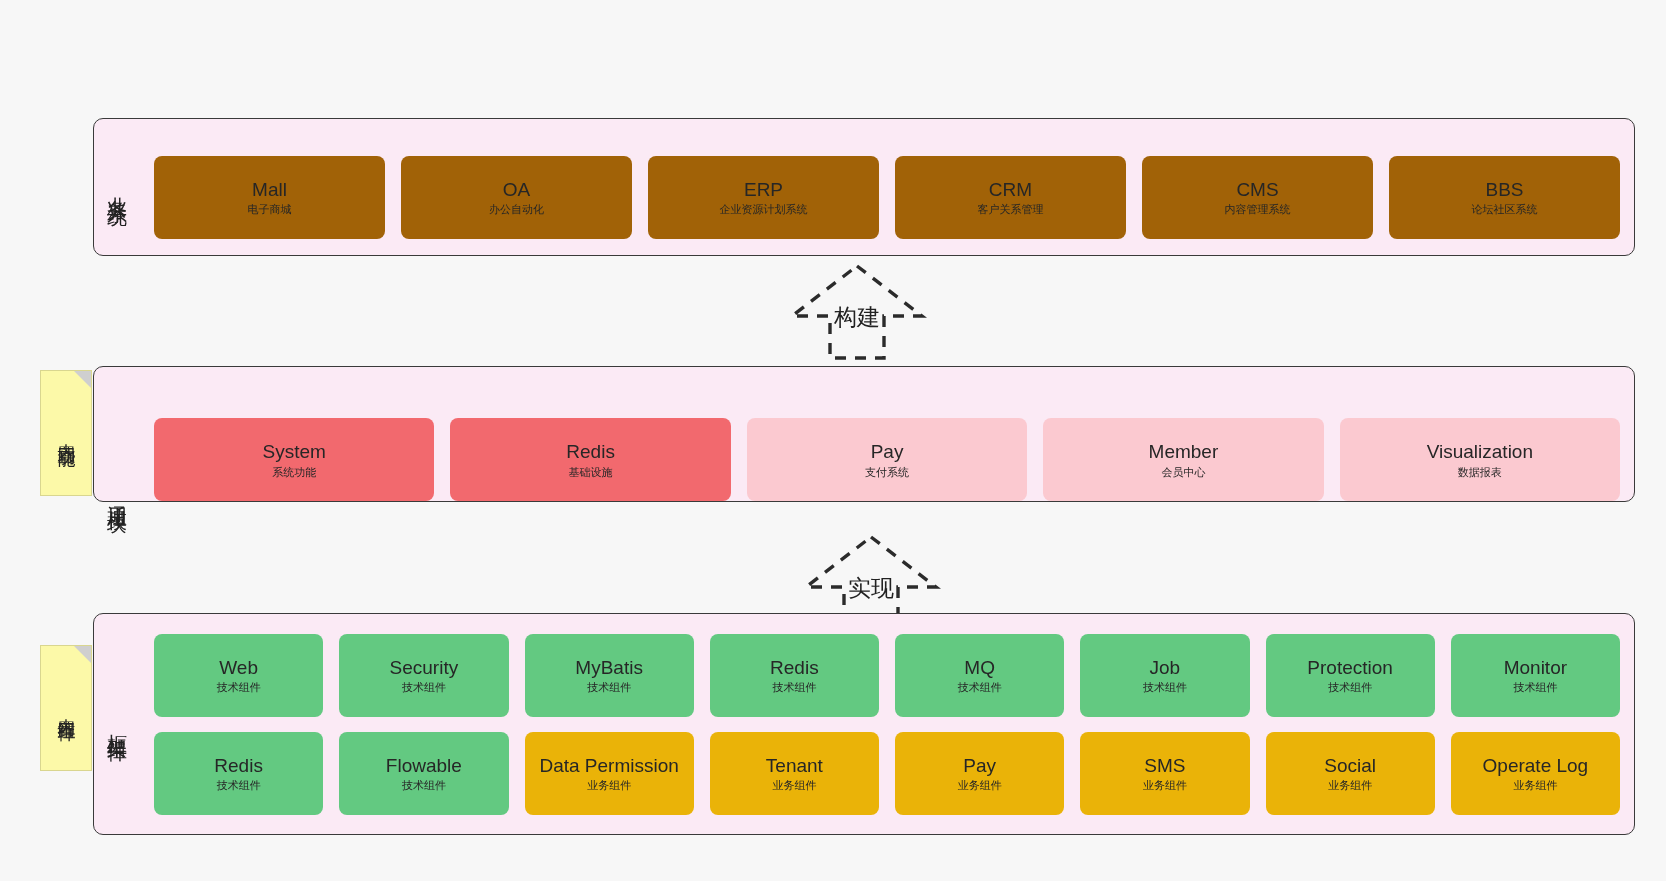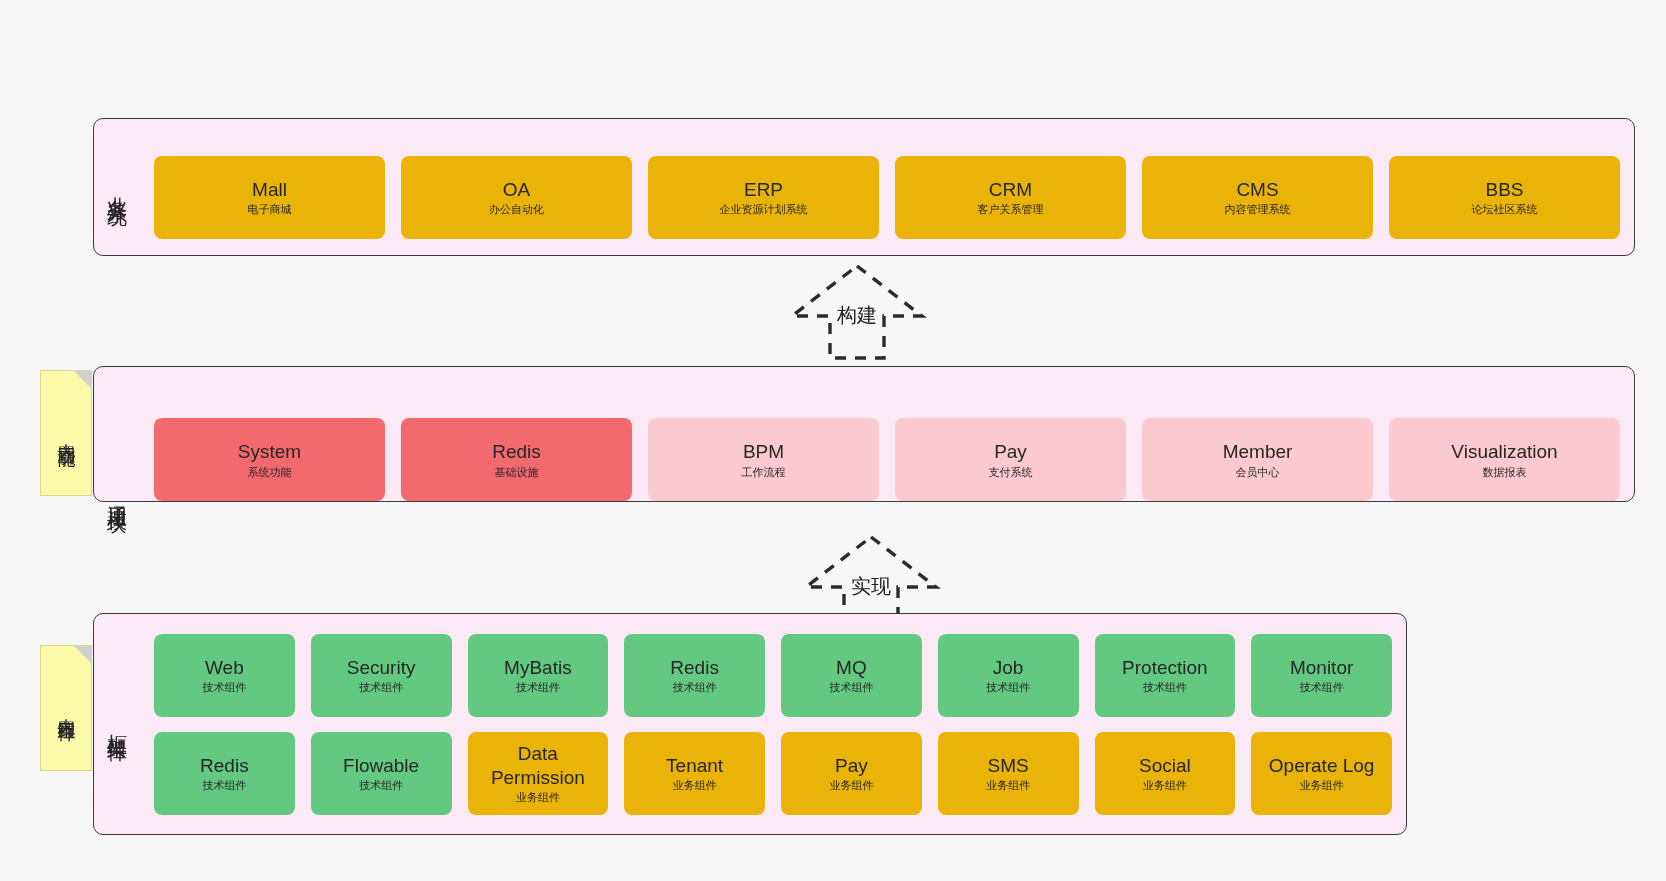--- a/index.html
+++ b/index.html
@@ -68,21 +68,21 @@
     padding: 4px 6px;
     box-sizing: border-box;
   }
   .card .en { font-size: 19px; }
   .card .cn { font-size: 11px; }
 
   .h-biz   { height: 83px; }
   .h-mod   { height: 83px; }
   .h-comp  { height: 83px; }
 
-  .c-blue        { background: #eab308; margin-top: 20px; }
+  .c-blue        { background: #a16207; margin-top: 20px; }
   .c-red         { background: #f2696e; }
   .c-pink        { background: #fbc9d0; }
   .c-green       { background: #63c981; }
   .c-green-light { background: #eab308; }
 
   
   .note {
     position: absolute;
     width: 52px;
     background: #fcf9a8;
@@ -114,21 +114,21 @@
     position: absolute;
     width: 170px;
     height: 110px;
   }
   .arrow svg { display: block; }
   .arrow-label {
     position: absolute;
     left: 0; right: 0;
     top: 44px;
     text-align: center;
-    font-size: 20px;
+    font-size: 23px;
     color: #222;
     user-select: none;
     pointer-events: none;
   }
 </style>
 </head>
 <body>
 
 <div id="canvas">
 
@@ -181,24 +181,20 @@
       <div class="row" id="row-modules">
           <div class="card c-red h-mod">
             <div class="en">System</div>
             <div class="cn">系统功能</div>
           </div>
           <div class="card c-red h-mod">
             <div class="en">Redis</div>
             <div class="cn">基础设施</div>
           </div>
           <div class="card c-pink h-mod">
-            <div class="en">BPM</div>
-            <div class="cn">工作流程</div>
-          </div>
-          <div class="card c-pink h-mod">
             <div class="en">Pay</div>
             <div class="cn">支付系统</div>
           </div>
           <div class="card c-pink h-mod">
             <div class="en">Member</div>
             <div class="cn">会员中心</div>
           </div>
           <div class="card c-pink h-mod">
             <div class="en">Visualization</div>
             <div class="cn">数据报表</div>
@@ -211,21 +207,21 @@
     <svg width="170" height="110" viewBox="0 0 170 110" aria-hidden="true">
       <g fill="none" stroke="#2b2b2b" stroke-width="3.4" stroke-dasharray="11,9" stroke-linecap="butt">
         <path d="M 85 8 L 150 58 L 112 58 L 112 100 L 58 100 L 58 58 L 20 58 Z"></path>
       </g>
     </svg>
     <div class="arrow-label">实现</div>
   </div>
 
   <div class="note" style="left:40px; top:645px; height:126px;">内置组件</div>
 
-  <div class="layer" id="layer-framework" style="left:93px; top:613px; width:1314px; height:222px;">
+  <div class="layer" id="layer-framework" style="left:93px; top:613px; width:1542px; height:222px;">
     <div class="layer-title">框架组件</div>
     <div class="layer-body">
       <div class="row" id="row-fw1">
           <div class="card c-green h-comp">
             <div class="en">Web</div>
             <div class="cn">技术组件</div>
           </div>
           <div class="card c-green h-comp">
             <div class="en">Security</div>
             <div class="cn">技术组件</div>

